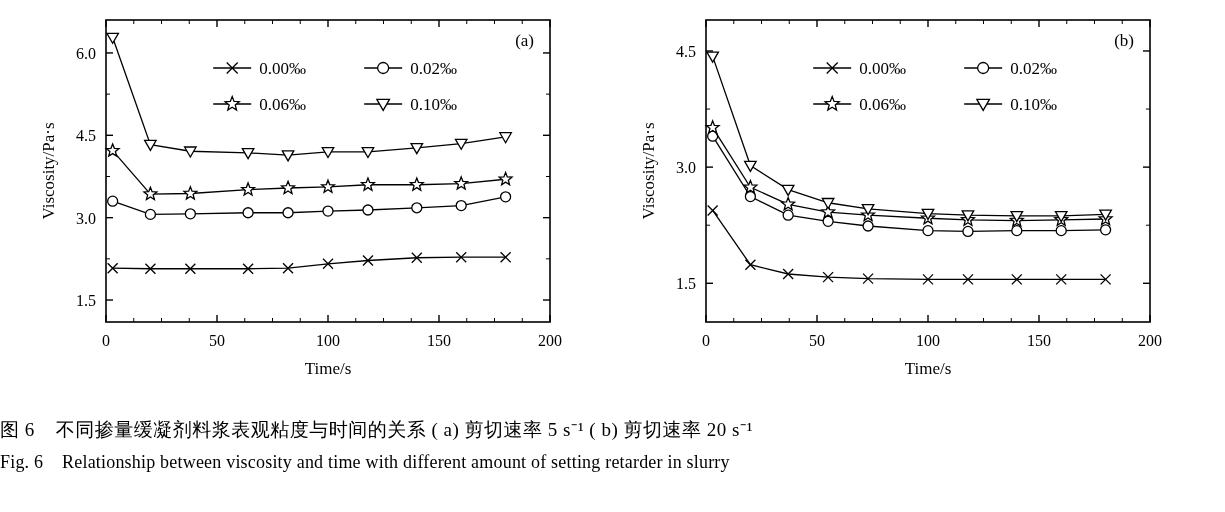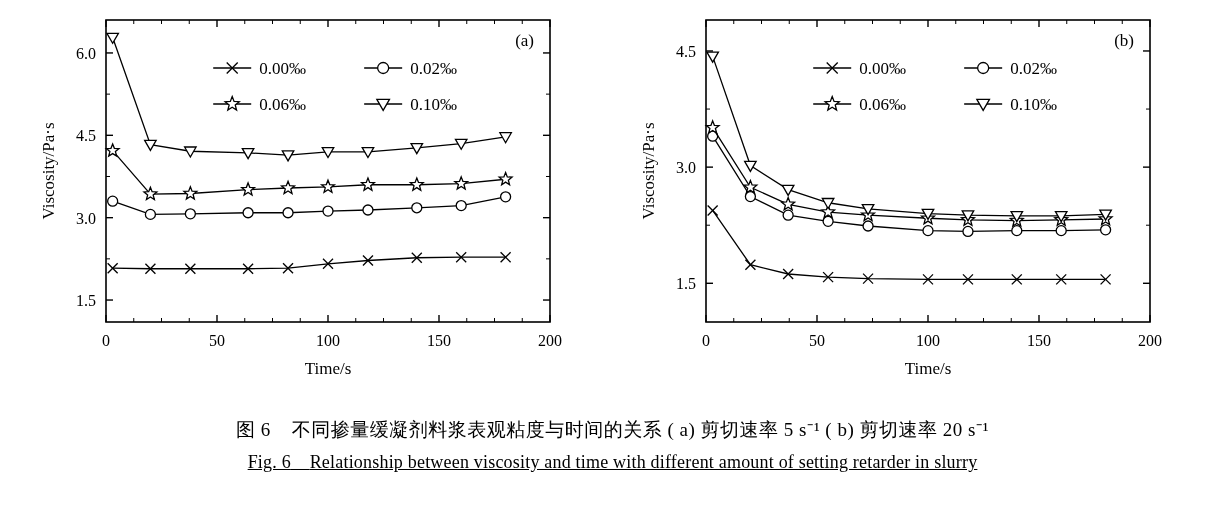--- a/index.html
+++ b/index.html
@@ -50,34 +50,32 @@
   .legend-text {
     font-family: "Liberation Serif", serif;
     font-size: 17px;
     fill: #000;
   }
 
   .caption {
     position: absolute;
     left: 0;
     width: 1225px;
-    text-align: center;
   }
   .caption-cn {
     top: 416px;
     font-family: "Liberation Serif", serif;
     font-size: 19px;
     letter-spacing: 0.5px;
   }
   .caption-en {
     top: 452px;
     font-family: "Liberation Serif", serif;
     font-size: 18px;
     letter-spacing: 0.2px;
-    text-decoration: underline;
   }
 </style>
 </head>
 <body>
 
 <div class="figure-wrap">
 
   <div class="panel panel-a">
     <svg class="plot-svg" id="svg-a" width="560" height="380" viewBox="0 0 560 380">
         <rect x="96" y="14" width="444" height="302" fill="none" stroke="#000" stroke-width="1.6"></rect>

